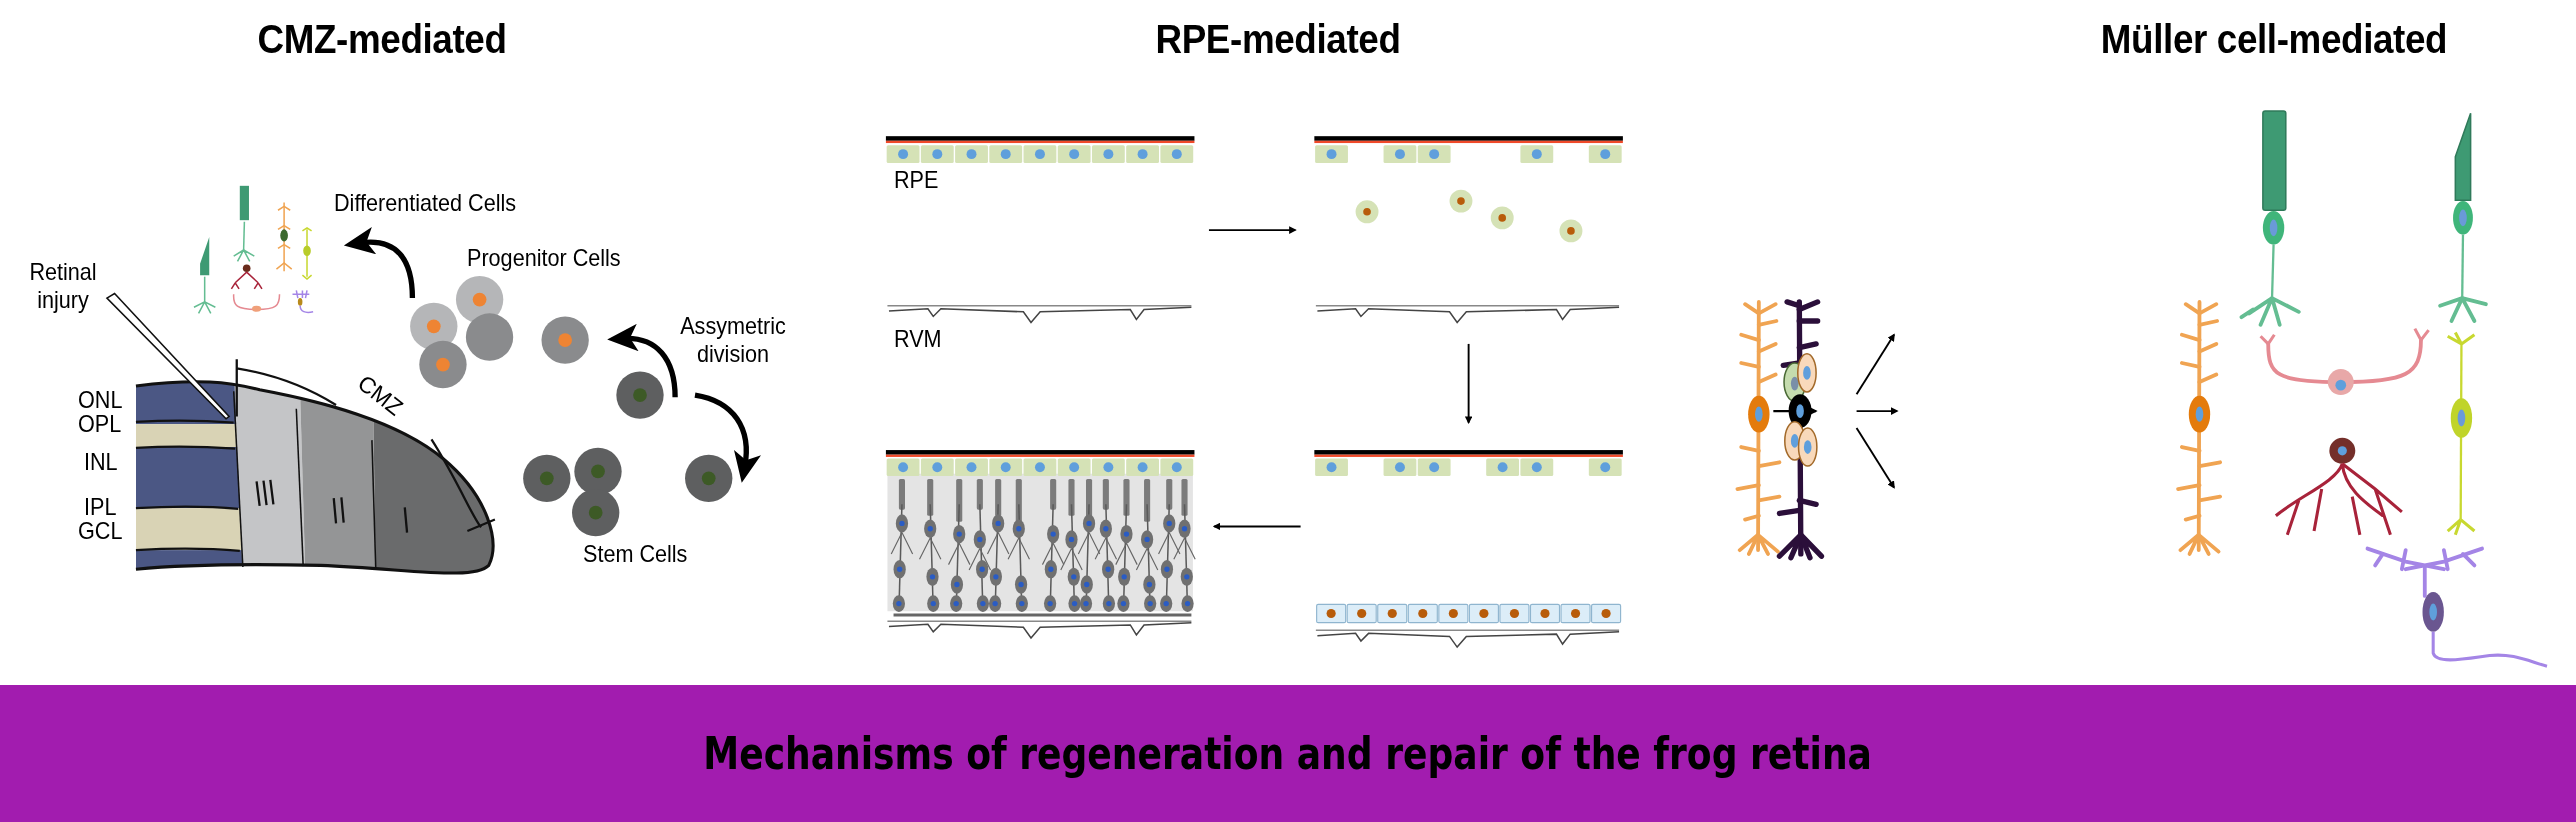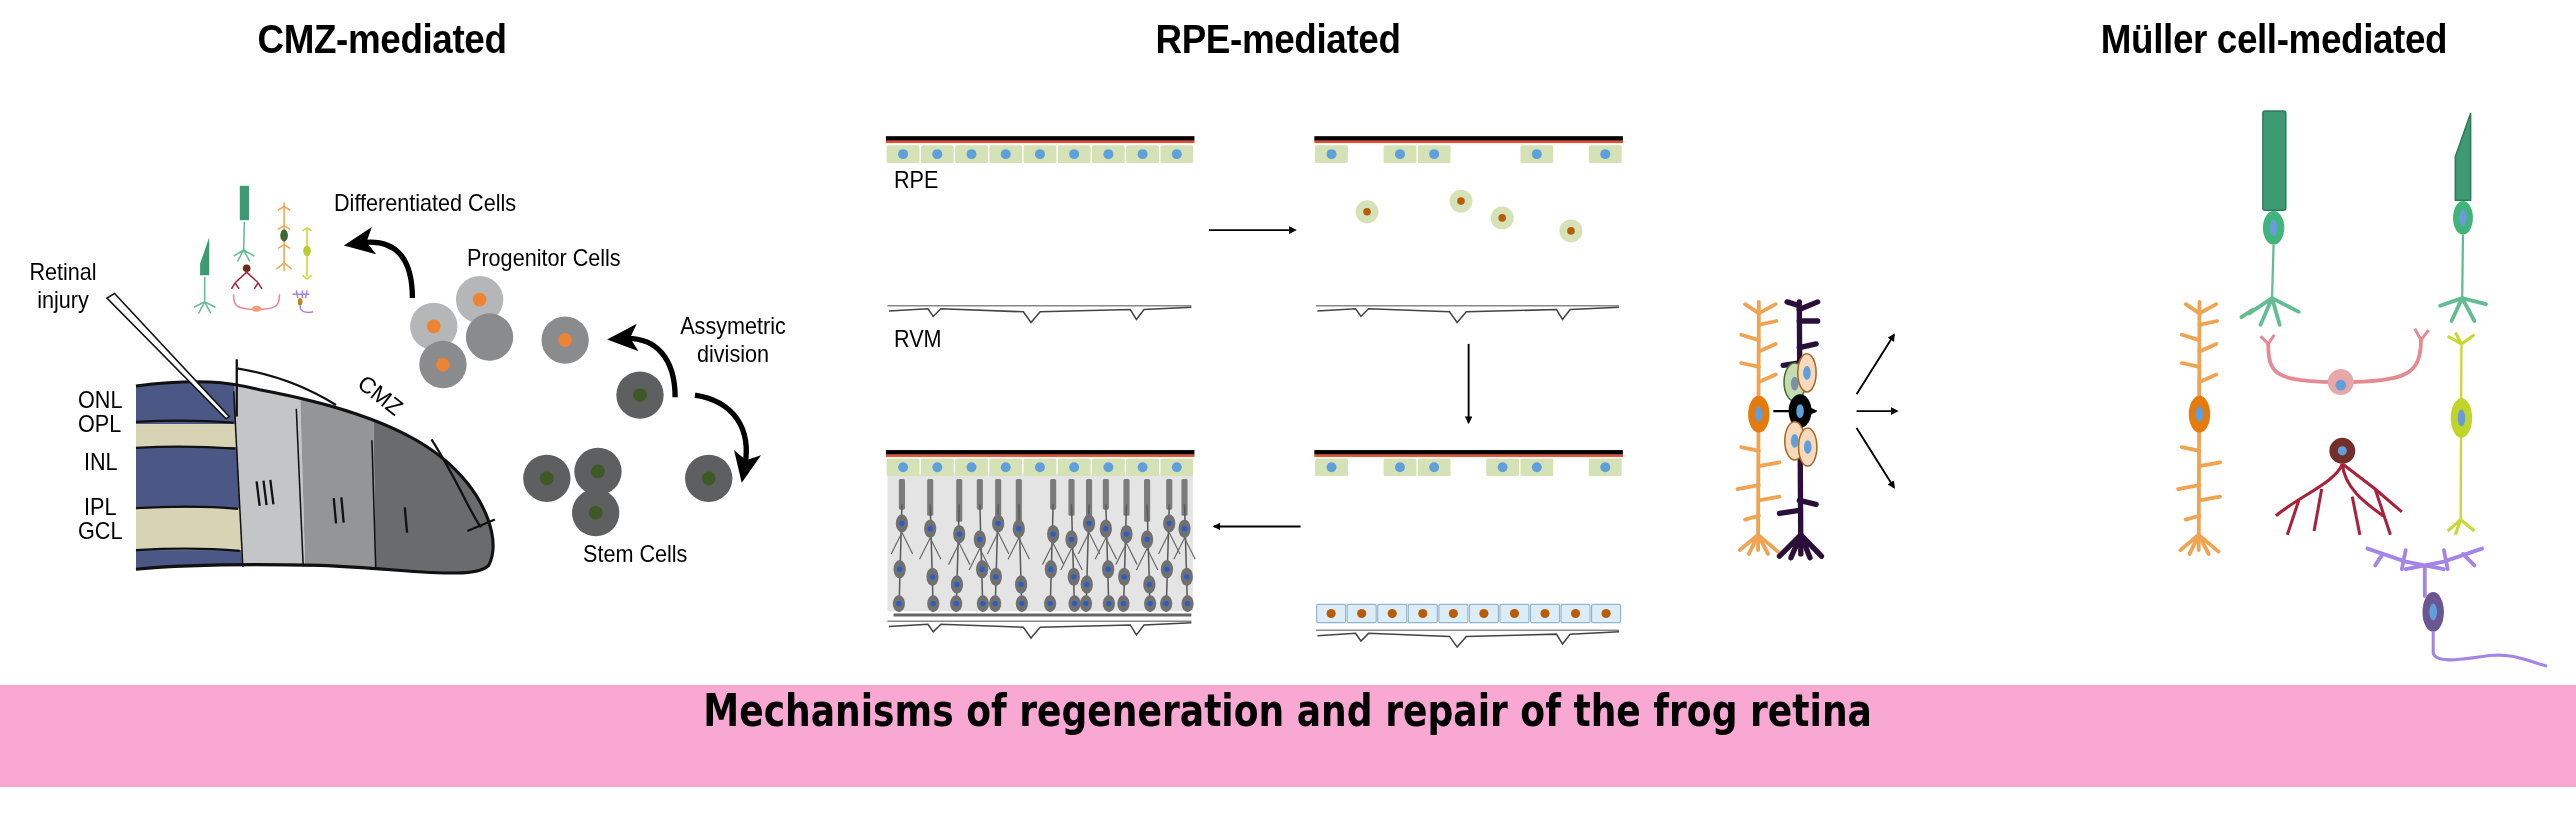--- a/index.html
+++ b/index.html
@@ -1,20 +1,20 @@
 <!DOCTYPE html>
 <html style="font-size:12.2px"><head>
 <meta charset="utf-8">
 <style>
   html, body { margin:0; padding:0; background:#ffffff; }
   body { width:2576px; height:823px; position:relative; overflow:hidden; font-family:"Liberation Sans", sans-serif; }
   .title { position:absolute; top:17px; font-family:"Liberation Sans", sans-serif; font-weight:bold; font-size:40px; color:#000; white-space:nowrap; transform:translateX(-50%) scaleX(0.92); letter-spacing:-0.4px; }
   .lbl { position:absolute; font-family:"Liberation Sans", sans-serif; font-size:24px; color:#000; white-space:nowrap; transform:scaleX(0.9); transform-origin:left top; line-height:1.15; }
   .lbl.center { text-align:center; transform-origin:center top; }
-  .banner { position:absolute; left:0; top:685px; width:2576px; height:102px; background:#f9a8d4; display:flex; align-items:flex-start; justify-content:center; }
+  .banner { position:absolute; left:0; top:685px; width:2576px; height:137px; background:#a21caf; display:flex; align-items:center; justify-content:center; }
   .banner span { font-family:"DejaVu Sans", sans-serif; font-weight:bold; font-size:44px; color:#000; transform:scaleX(0.82); white-space:nowrap; display:inline-block; }
   svg.art { position:absolute; left:0; top:0; width:2576px; height:823px; overflow:visible; }
 </style>
 </head>
 <body>
 
 <div class="title" style="left:382px;">CMZ-mediated</div>
 <div class="title" style="left:1278px;">RPE-mediated</div>
 <div class="title" style="left:2274px;">Müller cell-mediated</div>
 

